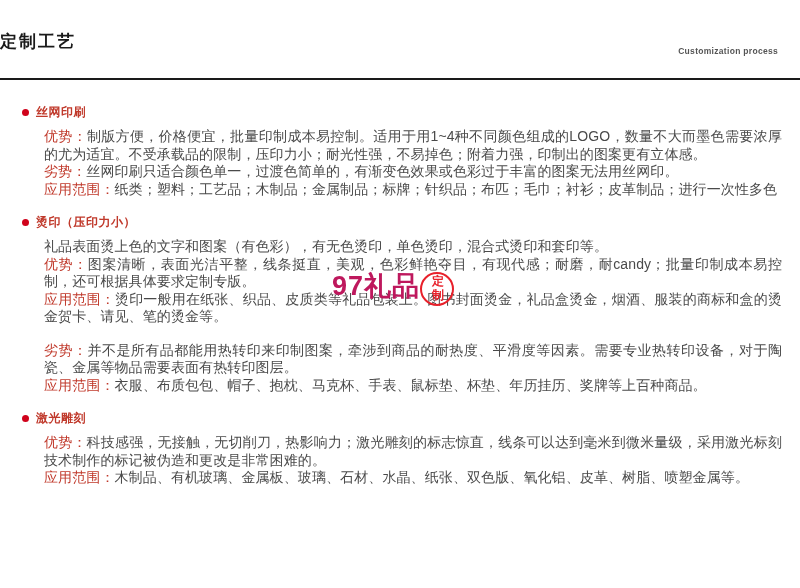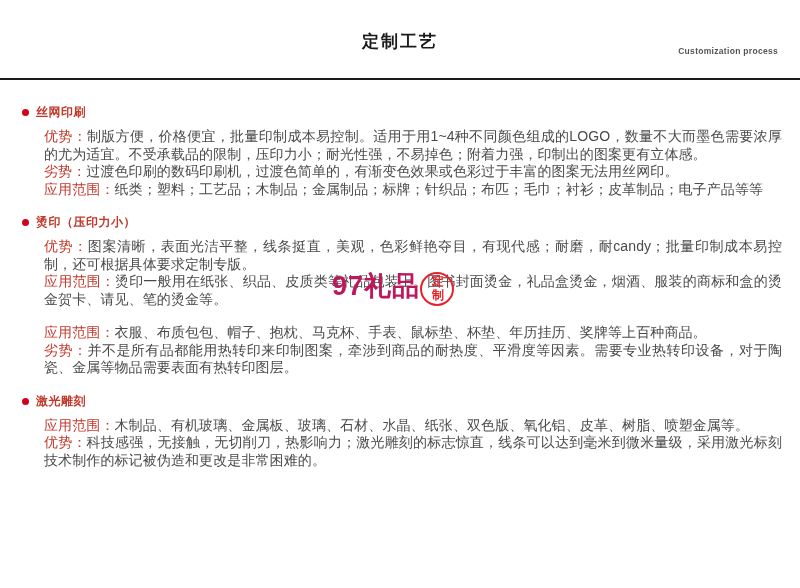--- a/index.html
+++ b/index.html
@@ -20,21 +20,21 @@
     height: 588px;
     position: relative;
     box-sizing: border-box;
   }
   .header {
     position: relative;
     padding-top: 30px;
     height: 58px;
   }
   .main-title {
-    text-align: center;
+    text-align: left;
     font-size: 17px;
     font-weight: bold;
     color: #1a1a1a;
     letter-spacing: 2px;
   }
   .sub-title {
     position: absolute;
     right: 22px;
     top: 46px;
     font-size: 8.5px;
@@ -141,51 +141,52 @@
 
   <div class="content">
 
     <div class="section">
       <div class="sec-head">
         <span class="bullet"></span>
         <span class="sec-title">丝网印刷</span>
       </div>
       <div class="sec-lines">
         <div class="para"><span class="lead">优势：</span><span>制版方便，价格便宜，批量印制成本易控制。适用于用1~4种不同颜色组成的LOGO，数量不大而墨色需要浓厚的尤为适宜。不受承载品的限制，压印力小；耐光性强，不易掉色；附着力强，印制出的图案更有立体感。</span></div>
-        <div class="para"><span class="lead">劣势：</span><span>过渡色印刷的数码印刷机，过渡色简单的，有渐变色效果或色彩过于丰富的图案无法用丝网印。</span></div>
-        <div class="para"><span class="lead">应用范围：</span><span>纸类；塑料；工艺品；木制品；金属制品；标牌；针织品；布匹；毛巾；衬衫；皮革制品；电子产品等等</span></div>
+        <div class="para"><span class="lead">劣势：</span><span>丝网印刷只适合颜色单一，过渡色简单的，有渐变色效果或色彩过于丰富的图案无法用丝网印。</span></div>
+        <div class="para"><span class="lead">应用范围：</span><span>纸类；塑料；工艺品；木制品；金属制品；标牌；针织品；布匹；毛巾；衬衫；皮革制品；进行一次性多色</span></div>
       </div>
     </div>
 
     <div class="section">
       <div class="sec-head">
         <span class="bullet"></span>
         <span class="sec-title">烫印（压印力小）</span>
       </div>
       <div class="sec-lines">
+        <div class="para"><span class="lead"></span><span>礼品表面烫上色的文字和图案（有色彩），有无色烫印，单色烫印，混合式烫印和套印等。</span></div>
         <div class="para"><span class="lead">优势：</span><span>图案清晰，表面光洁平整，线条挺直，美观，色彩鲜艳夺目，有现代感；耐磨，耐candy；批量印制成本易控制，还可根据具体要求定制专版。</span></div>
         <div class="para"><span class="lead">应用范围：</span><span>烫印一般用在纸张、织品、皮质类等礼品包装上。图书封面烫金，礼品盒烫金，烟酒、服装的商标和盒的烫金贺卡、请见、笔的烫金等。</span></div>
       </div>
     </div>
 
     <div class="section">
       <div class="sec-lines">
+        <div class="para"><span class="lead">劣势：</span><span>并不是所有品都能用热转印来印制图案，牵涉到商品的耐热度、平滑度等因素。需要专业热转印设备，对于陶瓷、金属等物品需要表面有热转印图层。</span></div>
         <div class="para"><span class="lead">应用范围：</span><span>衣服、布质包包、帽子、抱枕、马克杯、手表、鼠标垫、杯垫、年历挂历、奖牌等上百种商品。</span></div>
-        <div class="para"><span class="lead">劣势：</span><span>并不是所有品都能用热转印来印制图案，牵涉到商品的耐热度、平滑度等因素。需要专业热转印设备，对于陶瓷、金属等物品需要表面有热转印图层。</span></div>
       </div>
     </div>
 
     <div class="section">
       <div class="sec-head">
         <span class="bullet"></span>
         <span class="sec-title">激光雕刻</span>
       </div>
       <div class="sec-lines">
+        <div class="para"><span class="lead">优势：</span><span>科技感强，无接触，无切削刀，热影响力；激光雕刻的标志惊直，线条可以达到毫米到微米量级，采用激光标刻技术制作的标记被伪造和更改是非常困难的。</span></div>
         <div class="para"><span class="lead">应用范围：</span><span>木制品、有机玻璃、金属板、玻璃、石材、水晶、纸张、双色版、氧化铝、皮革、树脂、喷塑金属等。</span></div>
-        <div class="para"><span class="lead">优势：</span><span>科技感强，无接触，无切削刀，热影响力；激光雕刻的标志惊直，线条可以达到毫米到微米量级，采用激光标刻技术制作的标记被伪造和更改是非常困难的。</span></div>
       </div>
     </div>
 
   </div>
 
   <div class="watermark">
     <span class="wm-text">97礼品</span>
     <span class="wm-circle">
       <span>定</span>
       <span style="top:15px">制</span>

